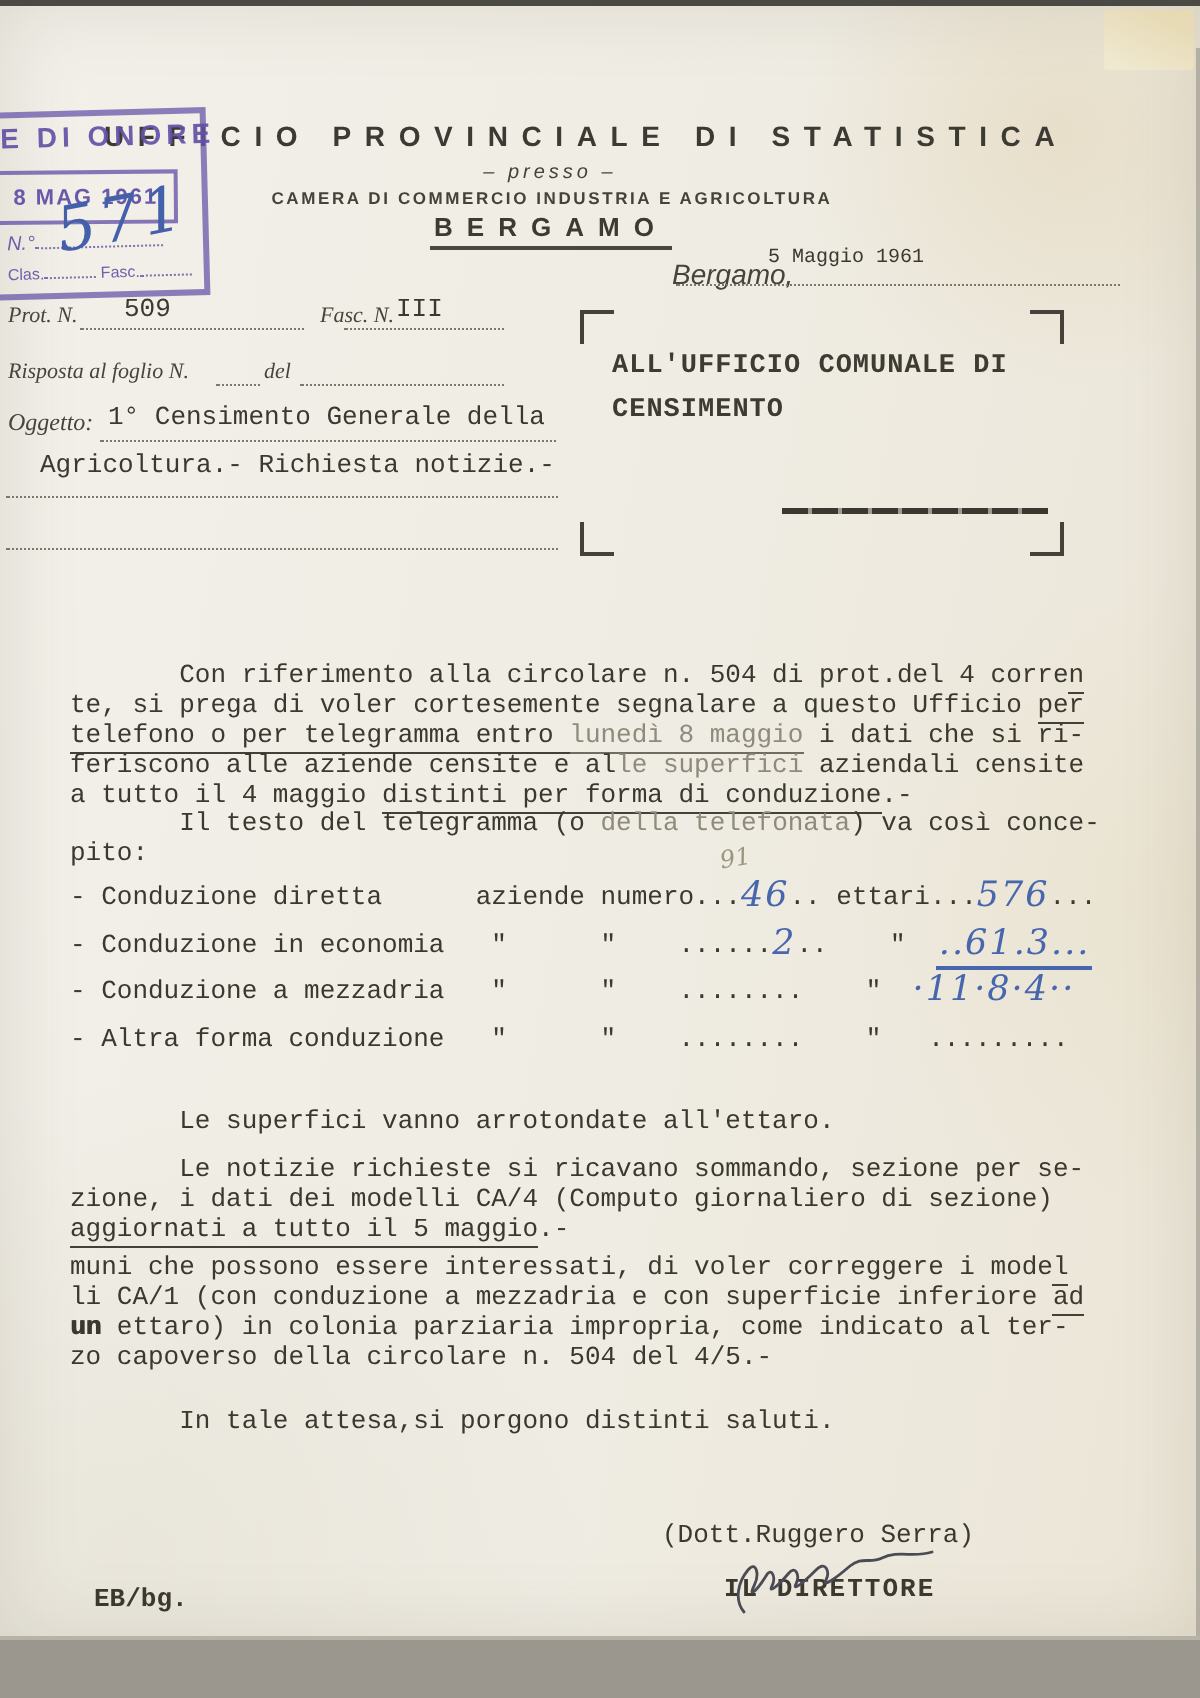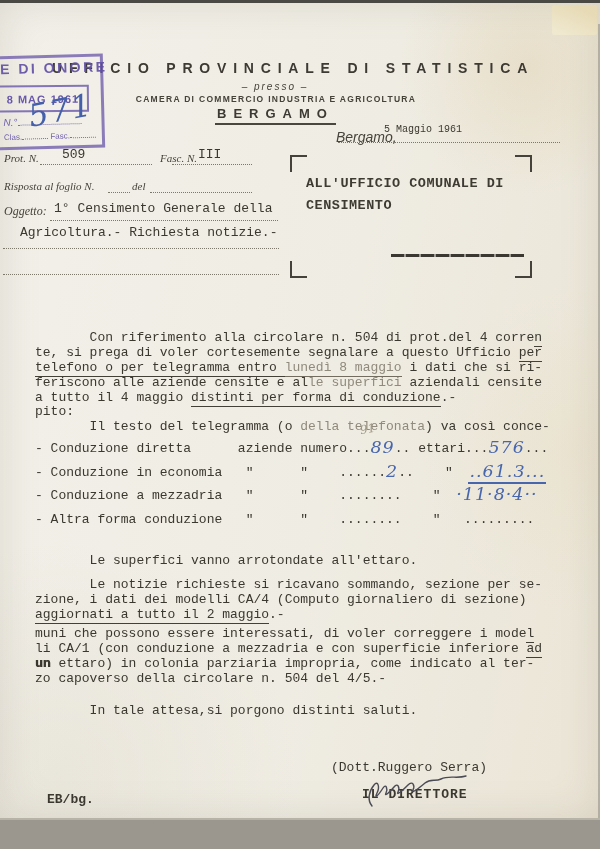--- a/index.html
+++ b/index.html
@@ -153,37 +153,37 @@
   <div class="addr-line"></div>
 
   <div class="tblock" style="top:330px;">
       <div class="tline"><span>       Con riferimento alla circolare n. 504 di prot.del 4 corre</span><span class="u">n</span></div>
       <div class="tline"><span>te, si prega di voler cortesemente segnalare a questo Ufficio </span><span class="u">per</span></div>
       <div class="tline"><span class="u">telefono o per telegramma entro </span><span class="f u">lunedì 8 maggio</span><span> i dati che si ri-</span></div>
       <div class="tline"><span>feriscono alle aziende censite e al</span><span class="f">le superfici</span><span> aziendali censite</span></div>
       <div class="tline"><span>a tutto il 4 maggio </span><span class="u">distinti per forma di conduzione</span><span>.-</span></div>
     </div>
   <div class="tblock" style="top:404px;">
+      <div class="tline"><span>       Il testo del telegramma (o </span><span class="f">della telefonata</span><span>) va così conce-</span></div>
       <div class="tline"><span>pito:</span></div>
-      <div class="tline"><span>       Il testo del telegramma (o </span><span class="f">della telefonata</span><span>) va così conce-</span></div>
     </div>
   <div class="tblock rows" style="top:437px;">
-      <div class="tline"><span>- Conduzione diretta      aziende numero...</span><span class="hw">89</span><span>.. ettari...</span><span class="hw">576</span><span>...</span></div>
+      <div class="tline"><span>- Conduzione diretta      aziende numero...</span><span class="hw">46</span><span>.. ettari...</span><span class="hw">576</span><span>...</span></div>
       <div class="tline"><span>- Conduzione in economia   "      "    ......</span><span class="hw">2</span><span>..    "  </span><span class="hw hwu">..61.3...</span></div>
       <div class="tline"><span>- Conduzione a mezzadria   "      "    ........    "  </span><span class="hw">·11·8·4··</span></div>
       <div class="tline"><span>- Altra forma conduzione   "      "    ........    "   .........</span></div>
     </div>
   <div class="pencil">91</div>
   <div class="tblock" style="top:553px;">
       <div class="tline"><span>       Le superfici vanno arrotondate all'ettaro.</span></div>
     </div>
   <div class="tblock" style="top:577px;">
       <div class="tline"><span>       Le notizie richieste si ricavano sommando, sezione per se-</span></div>
       <div class="tline"><span>zione, i dati dei modelli CA/4 (Computo giornaliero di sezione)</span></div>
-      <div class="tline"><span class="u">aggiornati a tutto il 2 maggio</span><span>.-</span></div>
+      <div class="tline"><span class="u">aggiornati a tutto il 5 maggio</span><span>.-</span></div>
     </div>
   <div class="tblock" style="top:626px;">
       <div class="tline"><span>muni che possono essere interessati, di voler correggere i mode</span><span class="u">l</span></div>
       <div class="tline"><span>li CA/1 (con conduzione a mezzadria e con superficie inferiore </span><span class="u">ad</span></div>
       <div class="tline"><span class="b">un</span><span> ettaro) in colonia parziaria impropria, come indicato al ter-</span></div>
       <div class="tline"><span>zo capoverso della circolare n. 504 del 4/5.-</span></div>
     </div>
   <div class="tblock" style="top:703px;">
       <div class="tline"><span>       In tale attesa,si porgono distinti saluti.</span></div>
     </div>

